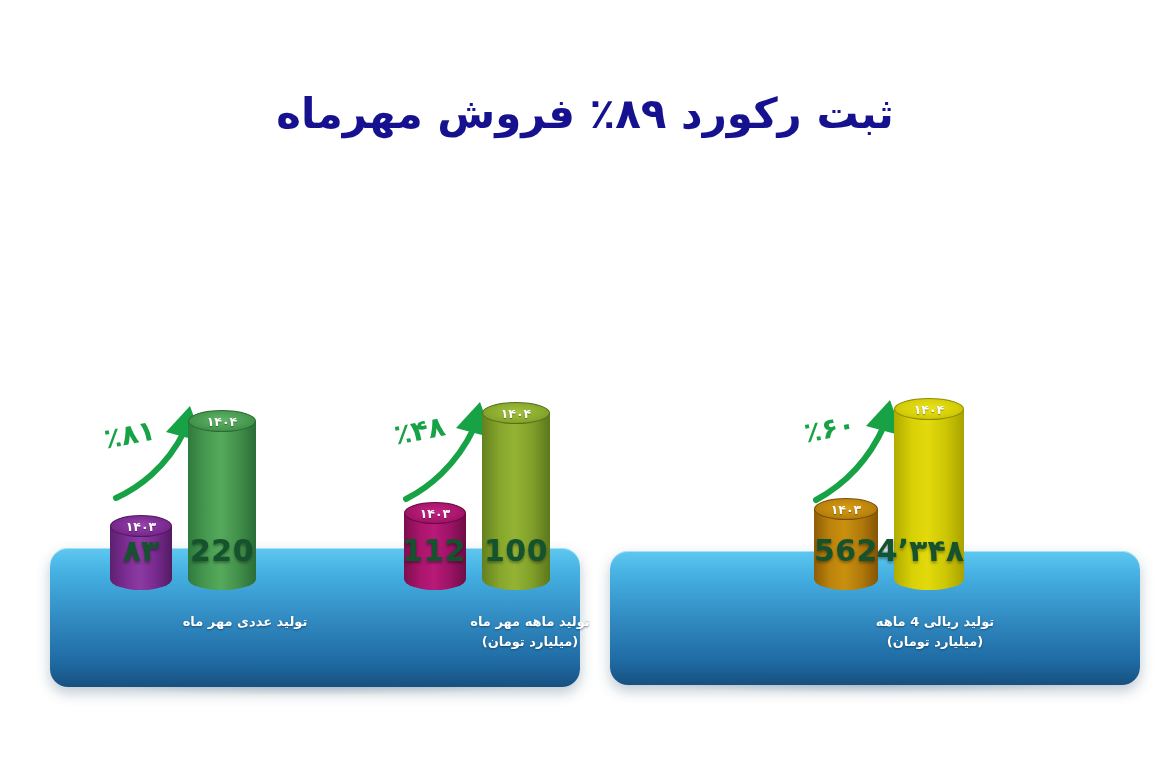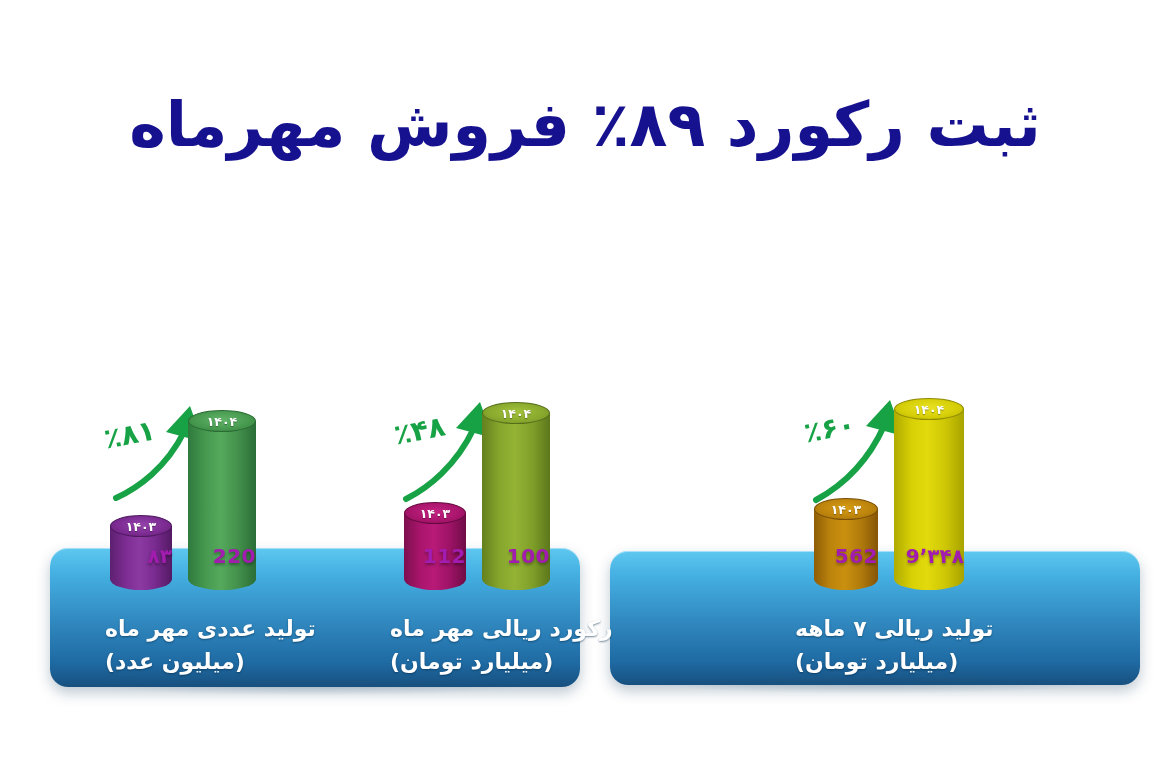--- a/index.html
+++ b/index.html
@@ -11,21 +11,21 @@
     overflow:hidden;
     position:relative;
   }
   .stage{position:absolute;inset:0;}
 
   
   .title{
     position:absolute;
     left:0;right:0;top:92px;
     text-align:center;
-    font-size:62px;
+    font-size:42px;
     line-height:1.05;
     font-weight:bold;
     color:#16128f;
     letter-spacing:-1px;
     white-space:nowrap;
     text-shadow:0 1px 0 rgba(255,255,255,.6);
   }
 
   
   .panel{
@@ -38,24 +38,24 @@
     content:"";position:absolute;left:10px;right:10px;bottom:-9px;height:16px;
     background:radial-gradient(ellipse at 50% 0%, rgba(30,80,120,.28), rgba(30,80,120,0) 70%);
     border-radius:50%;
   }
   #panel-left{ left:50px;  top:548px; width:530px; height:139px; }
   #panel-right{left:610px; top:551px; width:530px; height:134px; }
 
   
   .caption{
     position:absolute;
-    text-align:left;
+    text-align:center;
     color:#ffffff;
     font-weight:bold;
-    font-size:22px;
+    font-size:13px;
     line-height:1.5;
     text-shadow:0 1px 2px rgba(0,40,70,.55);
     white-space:nowrap;
   }
   .caption .l2{display:block;}
 
   
   .group{position:absolute;}
 
   
@@ -79,22 +79,23 @@
   }
   .cyl .year{
     position:absolute;left:0;right:0;top:1px;height:20px;
     display:flex;align-items:center;justify-content:center;
     color:#ffffff;font-size:12.5px;font-weight:bold;
     letter-spacing:.5px;
     text-shadow:0 1px 1px rgba(0,0,0,.35);
   }
   .cyl .value{
     position:absolute;left:0;right:0;bottom:22px;
-    color:#a21caf;
-    font-size:20px;font-weight:bold;
+    text-align:center;
+    color:#14532d;
+    font-size:30px;font-weight:bold;
     letter-spacing:.5px;
     text-shadow:0 2px 3px rgba(0,0,0,.35);
   }
 
   
   .c-purple .body{background:linear-gradient(90deg,#5d2070 0%,#7f2e95 28%,#8b3aa1 48%,#7a2b90 72%,#531a64 100%);}
   .c-purple .top{background:radial-gradient(ellipse at 50% 45%,#9544ab 0%,#7c2b92 58%,#672076 100%);border:1px solid #4d1a5e;box-sizing:border-box;}
 
   .c-green .body{background:linear-gradient(90deg,#2f7a3e 0%,#46994f 26%,#55a95c 48%,#43904b 74%,#2a6d38 100%);}
   .c-green .top{background:radial-gradient(ellipse at 50% 45%,#62b56a 0%,#47994f 58%,#357f3e 100%);border:1px solid #2a6b34;box-sizing:border-box;}
@@ -157,21 +158,20 @@
       <div class="shadow"></div>
       <div class="body"></div>
       <div class="top"></div>
       <div class="year">۱۴۰۴</div>
       <div class="value">220</div>
     </div>
   </div>
 
   <div class="caption" style="left:105px; top:612px; width:280px;">
     <span>تولید عددی مهر ماه</span>
-    <span class="l2">(میلیون عدد)</span>
   </div>
 
   <div class="group" style="left:390px; top:380px; width:190px; height:210px;">
 
     <div class="arrow" style="left:8px; top:18px;">
       <svg width="115" height="105" viewBox="0 0 115 105">
         <path d="M8 101 C 30 90, 58 68, 76 30" fill="none" stroke="#18a246" stroke-width="6" stroke-linecap="round"></path>
         <path d="M82 4 L95 40 L58 30 Z" fill="#18a246"></path>
       </svg>
     </div>
@@ -188,21 +188,21 @@
     <div class="cyl c-olive" style="left:92px; width:68px; height:188px;">
       <div class="shadow"></div>
       <div class="body"></div>
       <div class="top"></div>
       <div class="year">۱۴۰۴</div>
       <div class="value">100</div>
     </div>
   </div>
 
   <div class="caption" style="left:390px; top:612px; width:280px;">
-    <span>رکورد ریالی مهر ماه</span>
+    <span>تولید ماهه مهر ماه</span>
     <span class="l2">(میلیارد تومان)</span>
   </div>
 
   <div class="group" style="left:800px; top:376px; width:190px; height:214px;">
 
     <div class="arrow" style="left:8px; top:20px;">
       <svg width="115" height="108" viewBox="0 0 115 108">
         <path d="M8 104 C 30 92, 58 70, 76 30" fill="none" stroke="#18a246" stroke-width="6" stroke-linecap="round"></path>
         <path d="M82 4 L95 40 L58 30 Z" fill="#18a246"></path>
       </svg>
@@ -215,22 +215,22 @@
       <div class="top"></div>
       <div class="year">۱۴۰۳</div>
       <div class="value">562</div>
     </div>
 
     <div class="cyl c-yellow" style="left:94px; width:70px; height:192px;">
       <div class="shadow"></div>
       <div class="body"></div>
       <div class="top"></div>
       <div class="year">۱۴۰۴</div>
-      <div class="value">9٬۳۴۸</div>
+      <div class="value">4٬۳۴۸</div>
     </div>
   </div>
 
   <div class="caption" style="left:795px; top:612px; width:280px;">
-    <span>تولید ریالی ۷ ماهه</span>
+    <span>تولید ریالی 4 ماهه</span>
     <span class="l2">(میلیارد تومان)</span>
   </div>
 
 </div>
 
 </body></html>

